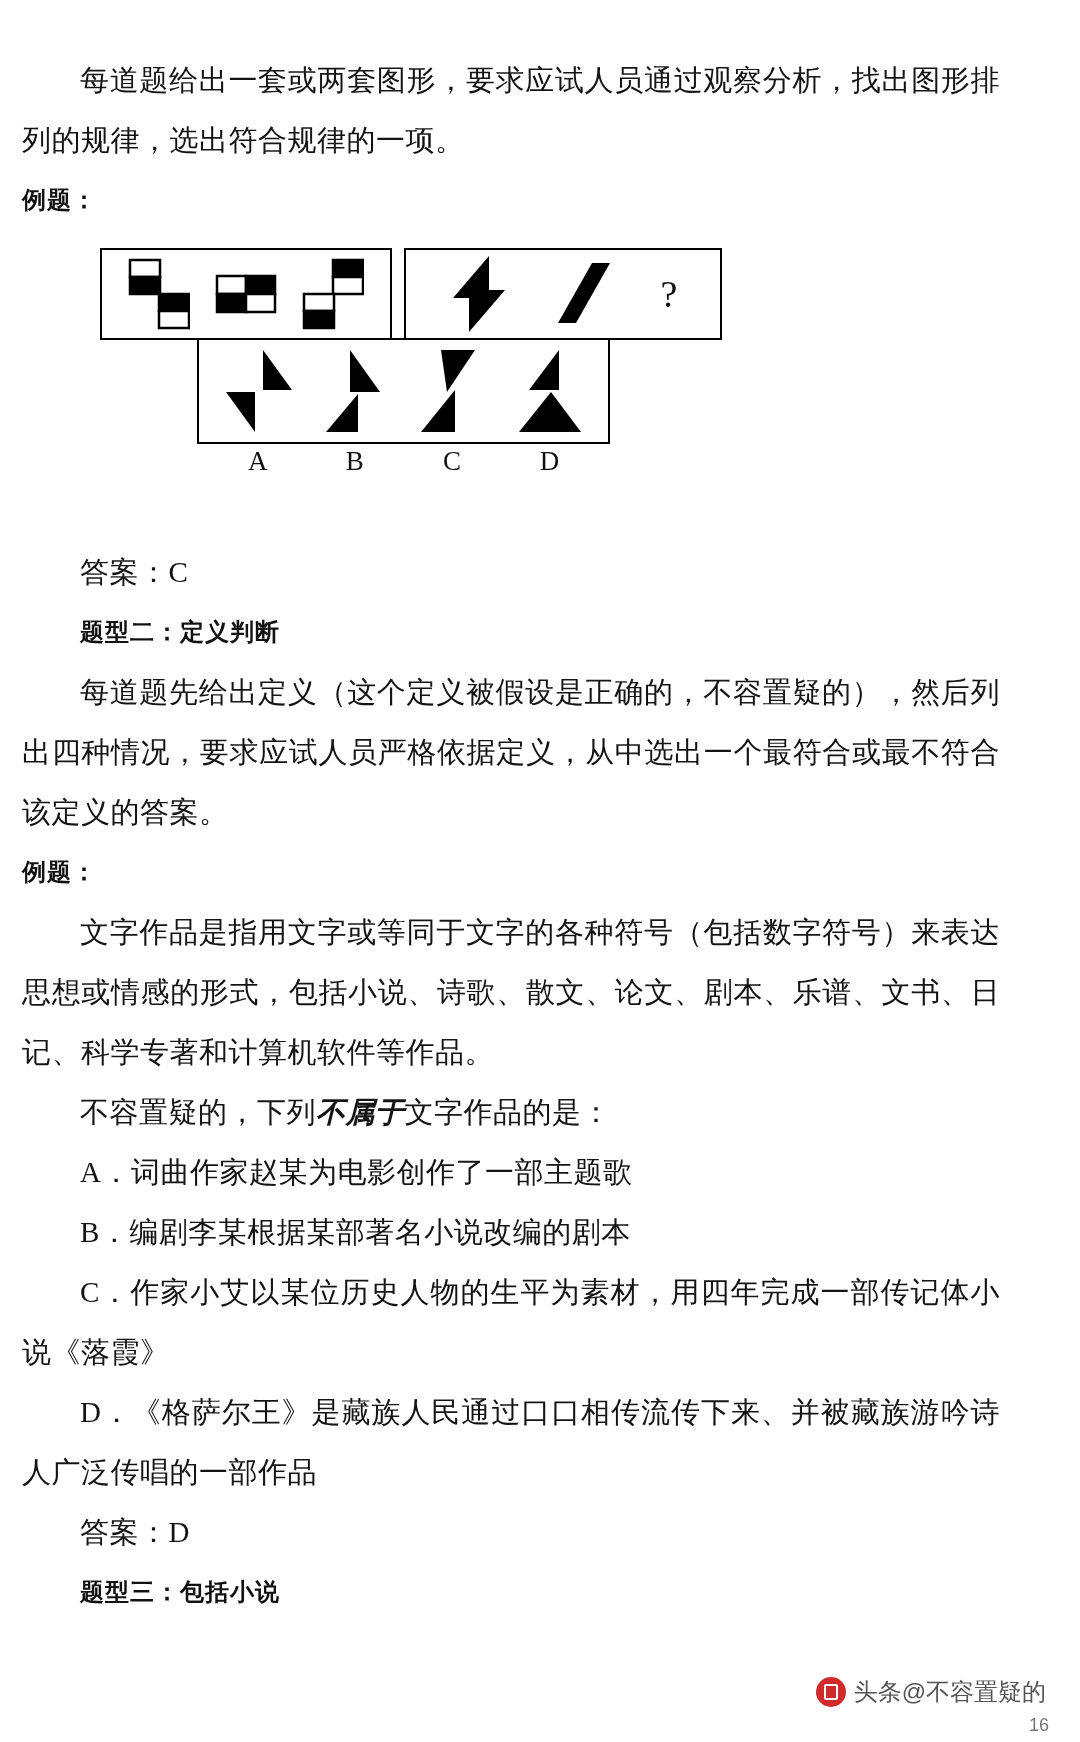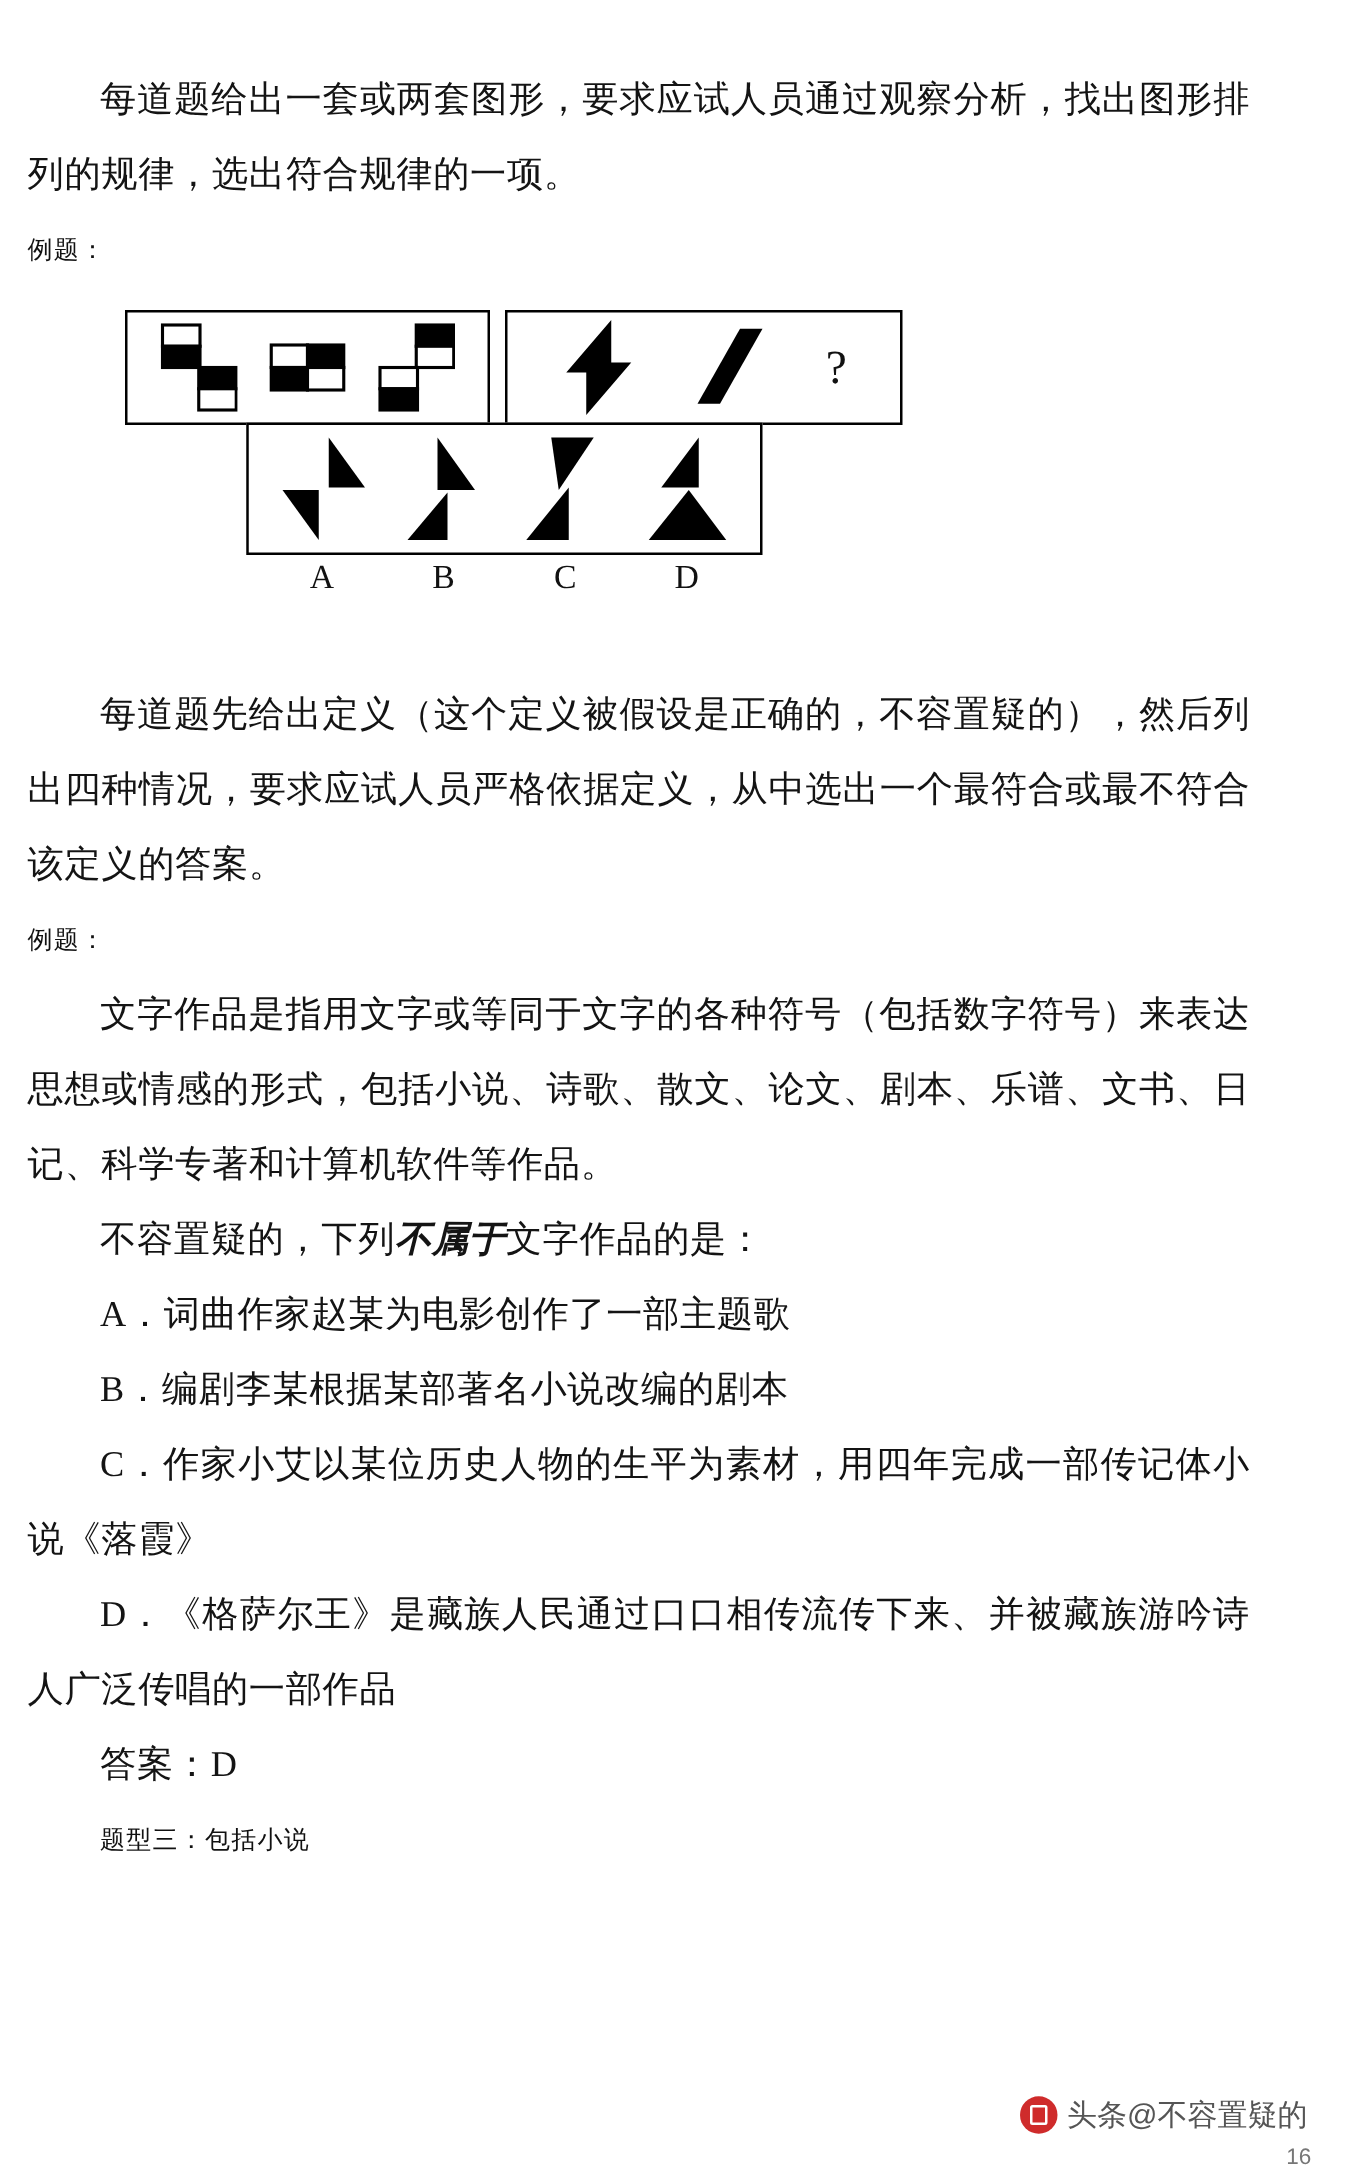--- a/index.html
+++ b/index.html
@@ -26,22 +26,22 @@
     font-size: 29px;
     line-height: 60px;
     color: #141414;
     letter-spacing: 0.5px;
     margin: 0 80px 0 22px;
     text-align: justify;
     text-justify: inter-ideograph;
   }
   .indent2 { text-indent: 2em; }
   .heading {
-    font-size: 20px;
-    font-weight: normal;
+    font-size: 24px;
+    font-weight: bold;
     line-height: 60px;
     margin: 0 0 0 22px;
     letter-spacing: 1px;
   }
   .heading-indent {
     margin-left: 80px;
   }
   .bold-inline { font-weight: bold; font-style: italic; }
 
   
@@ -231,21 +231,23 @@
 
     <div class="opt-labels">
       <span>A</span>
       <span>B</span>
       <span>C</span>
       <span>D</span>
     </div>
 
   </div>
 
-
+  <p class="body-text indent2">答案：C</p>
+
+  <div class="heading heading-indent">题型二：定义判断</div>
 
   <p class="body-text indent2">每道题先给出定义（这个定义被假设是正确的，不容置疑的），然后列出四种情况，要求应试人员严格依据定义，从中选出一个最符合或最不符合该定义的答案。</p>
 
   <div class="heading">例题：</div>
 
   <p class="body-text indent2">文字作品是指用文字或等同于文字的各种符号（包括数字符号）来表达思想或情感的形式，包括小说、诗歌、散文、论文、剧本、乐谱、文书、日记、科学专著和计算机软件等作品。</p>
 
   <p class="body-text indent2">
     <span>不容置疑的，下列</span><span class="bold-inline">不属于</span><span>文字作品的是：</span>
   </p>

